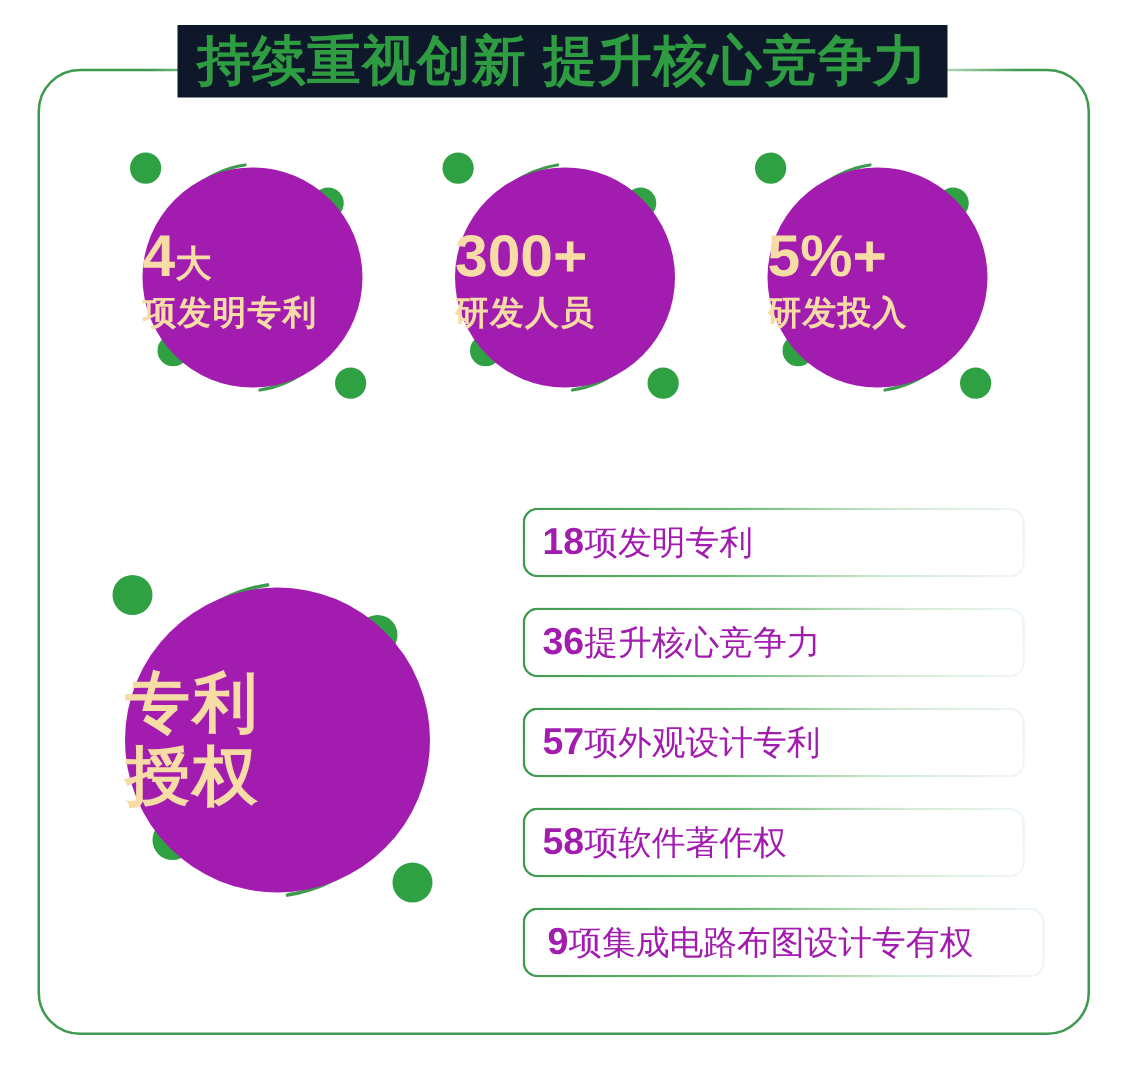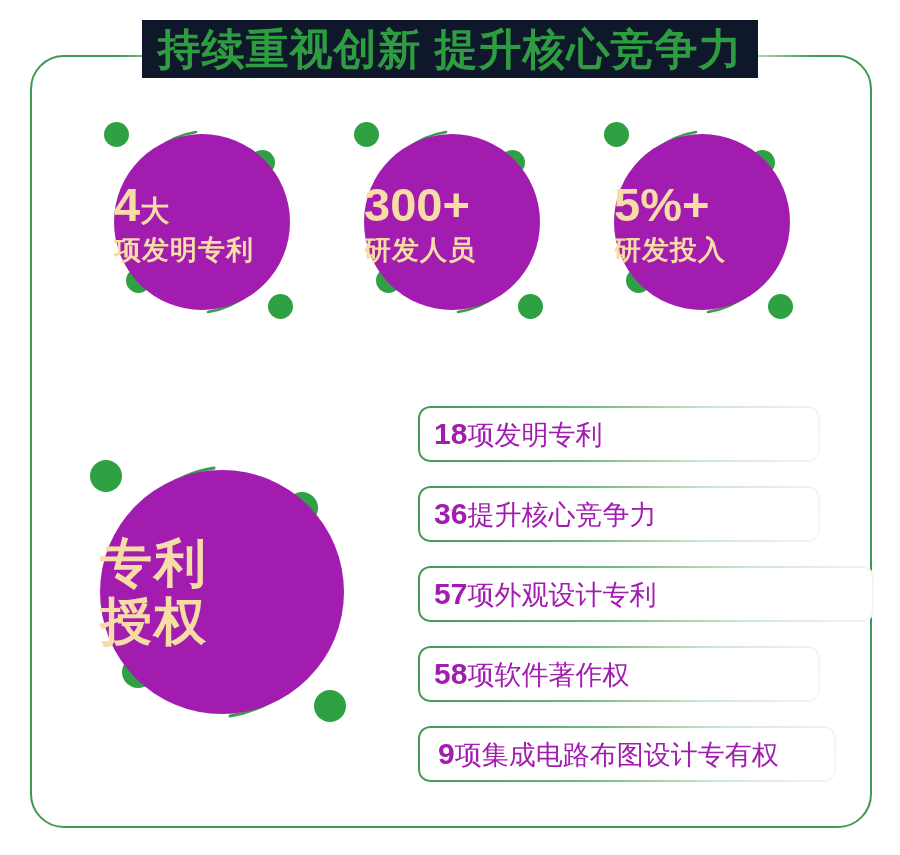--- a/index.html
+++ b/index.html
@@ -168,21 +168,21 @@
     color: #a21caf;
     white-space: nowrap;
     line-height: 1;
   }
   .pill .txt .num {
     font-weight: bold;
     font-size: 30px;
   }
   .w1 { width: 402px; }
   .w2 { width: 402px; }
-  .w3 { width: 456px; }
+  .w3 { width: 402px; }
   .w4 { width: 402px; }
   .w5 { width: 418px; padding-left: 20px; }
 </style>
 </head>
 <body>
 
 <div id="canvas">
 
   <div class="frame"></div>
   <div class="frame-fade-left"></div>

